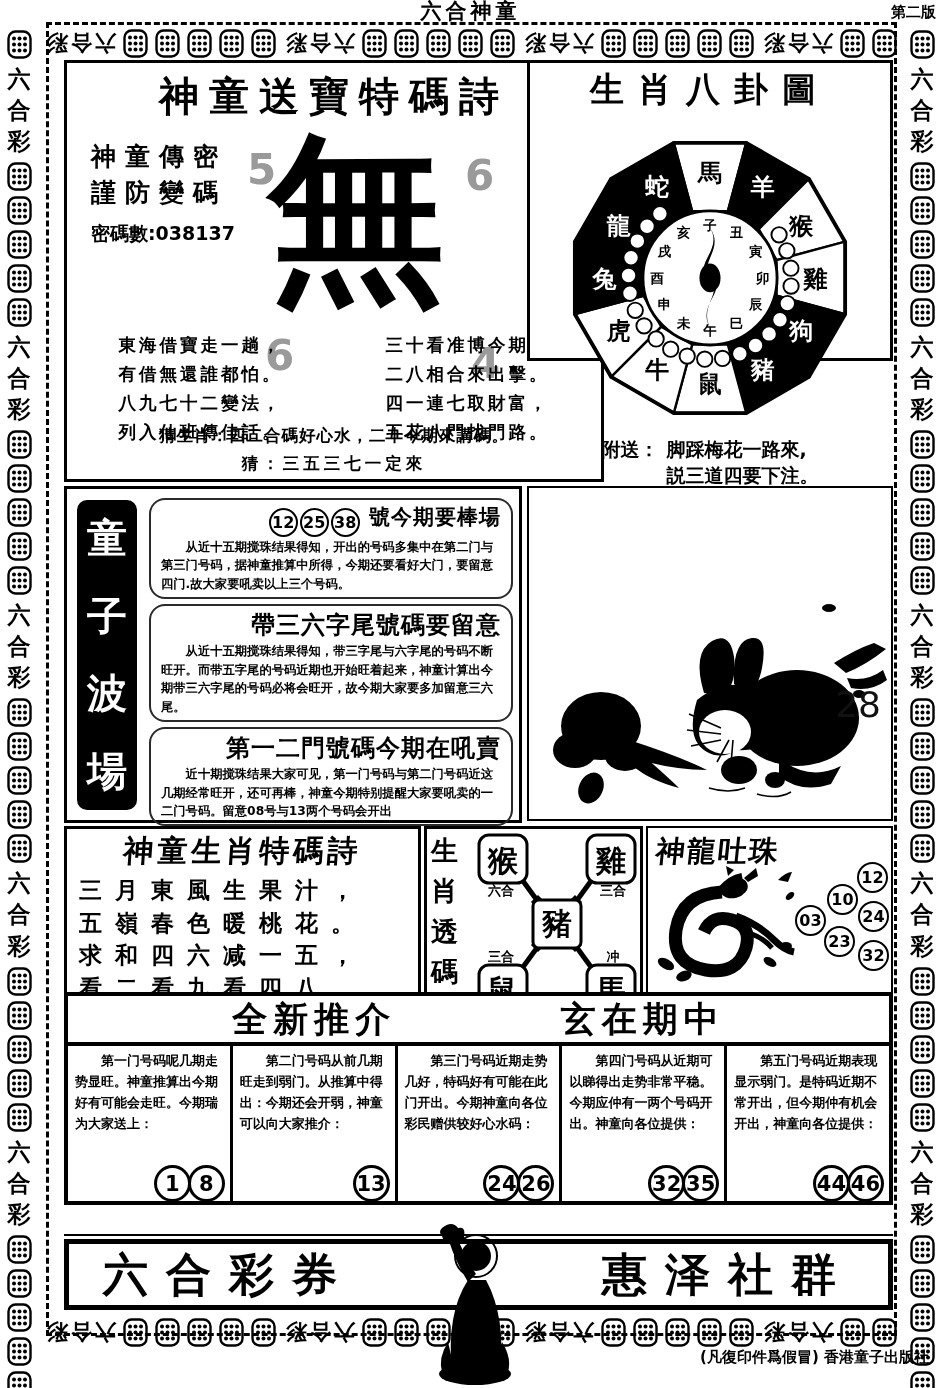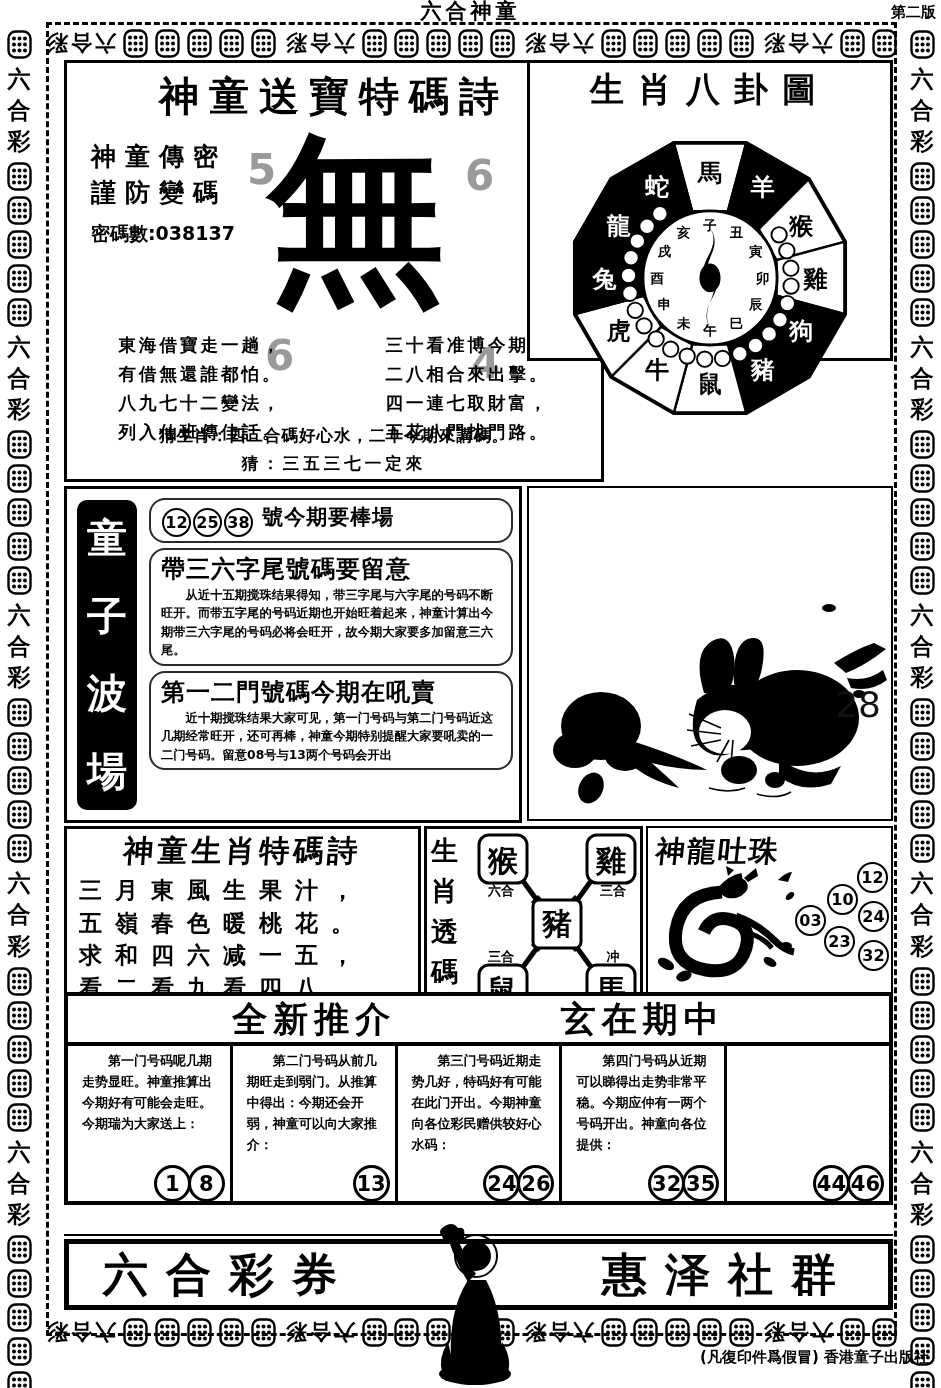--- a/index.html
+++ b/index.html
@@ -43,21 +43,21 @@
   #bagua .b-title{text-align:center;font-weight:900;font-size:34px;letter-spacing:14px;margin-top:4px;white-space:nowrap;}
   #bagua svg{display:block;margin:2px auto 0;}
   #bagua .caption{display:flex;justify-content:center;gap:8px;font-weight:900;font-size:19px;margin-top:0px;}
   #bagua .caption .cap-lines{line-height:1.35;}
   
   #wave{left:64px;top:486px;width:458px;height:337px;}
   #wave .sidebar{position:absolute;left:10px;top:11px;width:60px;height:310px;background:#000;border-radius:10px;
     display:flex;flex-direction:column;align-items:center;justify-content:space-around;color:#fff;font-weight:900;font-size:40px;}
   #wave .sections{position:absolute;left:82px;top:4px;right:6px;}
   .wsec{border:2px solid #2a2a2a;border-radius:16px;padding:3px 10px 4px;margin-top:5px;}
-  .wsec .w-title{text-align:left;font-weight:900;font-size:21px;letter-spacing:1px;white-space:nowrap;}
+  .wsec .w-title{text-align:right;font-weight:900;font-size:21px;letter-spacing:1px;white-space:nowrap;}
   .wsec .w-body{font-weight:bold;font-size:12.3px;line-height:1.5;text-indent:2em;margin-top:1px;}
   .circ{display:inline-flex;align-items:center;justify-content:center;width:25px;height:25px;border:2px solid #000;
     border-radius:50%;font-size:16px;font-weight:bold;letter-spacing:0;margin:0 1px;vertical-align:-4px;background:#fff;}
   
   #rabbit{left:527px;top:486px;width:366px;height:335px;border-width:2px;}
   #rabbit .num{position:absolute;right:10px;top:196px;font-size:36px;color:#111;}
   
   #zpoem{left:64px;top:826px;width:357px;height:191px;}
   #zpoem .z-title{text-align:center;font-family:"DejaVu Serif",serif;font-weight:900;font-size:30px;letter-spacing:4px;margin-top:2px;white-space:nowrap;transform:skewX(-4deg);}
   #zpoem .z-lines{padding:2px 12px 0;font-weight:900;font-size:23px;font-family:"DejaVu Serif",serif;}
@@ -71,21 +71,21 @@
   .dn{position:absolute;width:27px;height:27px;border:2px solid #000;border-radius:50%;display:flex;align-items:center;
     justify-content:center;font-size:16px;font-weight:bold;background:#fff;}
   #dn0{left:209px;top:34px;} #dn1{left:179px;top:56px;} #dn2{left:147px;top:77px;}
   #dn3{left:210px;top:73px;} #dn4{left:176px;top:98px;} #dn5{left:210px;top:112px;}
   #dragon .d-cap{position:absolute;bottom:3px;left:0;right:0;text-align:center;font-weight:900;font-size:14px;letter-spacing:3px;}
   
   #recommend{left:64px;top:992px;width:829px;height:213px;border-width:4px;}
   #recommend .r-head{height:46px;border-bottom:4px solid #000;display:flex;align-items:center;justify-content:space-evenly;}
   #recommend .r-head span{font-weight:900;font-size:35px;letter-spacing:6px;white-space:nowrap;}
   #recommend .cols{display:flex;height:159px;}
-  #recommend .col{flex:1;border-right:3px solid #000;position:relative;padding:4px 14px;box-sizing:border-box;}
+  #recommend .col{flex:1;border-right:3px solid #000;position:relative;padding:4px 7px;box-sizing:border-box;}
   #recommend .col:last-child{border-right:none;}
   #recommend .col .c-text{font-weight:bold;font-size:13px;line-height:1.62;text-indent:2em;}
   #recommend .c-nums{position:absolute;right:5px;bottom:3px;display:flex;}
   .bigcirc{width:31px;height:31px;border:3px solid #000;border-radius:50%;display:flex;align-items:center;justify-content:center;
     font-size:21px;font-weight:bold;background:#fff;margin-left:-3px;}
   
   #banner{left:64px;top:1239px;width:829px;height:71px;border-width:5px;display:flex;align-items:center;justify-content:space-between;padding:0 34px;box-sizing:border-box;}
   #banner span{font-weight:900;font-size:45px;letter-spacing:18px;white-space:nowrap;}
   #figure-svg{position:absolute;left:418px;top:1222px;z-index:6;}
   .topline{position:absolute;left:64px;top:1234px;width:829px;border-top:2px solid #000;}
@@ -1286,35 +1286,43 @@
       <text x="185.5" y="222.6" text-anchor="middle" font-size="14" font-weight="bold" fill="#000">巳</text>
       <text x="158.0" y="230.0" text-anchor="middle" font-size="14" font-weight="bold" fill="#000">午</text>
       <text x="130.5" y="222.6" text-anchor="middle" font-size="14" font-weight="bold" fill="#000">未</text>
       <text x="110.4" y="202.5" text-anchor="middle" font-size="14" font-weight="bold" fill="#000">申</text>
       <text x="103.0" y="175.0" text-anchor="middle" font-size="14" font-weight="bold" fill="#000">酉</text>
       <text x="110.4" y="147.5" text-anchor="middle" font-size="14" font-weight="bold" fill="#000">戌</text>
       <text x="130.5" y="127.4" text-anchor="middle" font-size="14" font-weight="bold" fill="#000">亥</text>
       <path d="M158 118 C174 140 144 156 160 170 C176 184 144 198 158 222 C146 198 174 184 156 170 C140 156 172 140 158 118 Z" fill="#000"></path>
       <ellipse cx="158" cy="170" rx="11" ry="15" fill="#000"></ellipse>
     </svg>
+  <div class="caption">
+    <div>附送：</div>
+    <div class="cap-lines">
+      <div>脚踩梅花一路來,</div>
+      <div>説三道四要下注。</div>
+    </div>
+  </div>
 </div>
 
 <div class="box" id="wave">
   <div class="sidebar">
     <span>童</span>
     <span>子</span>
     <span>波</span>
     <span>場</span>
   </div>
   <div class="sections">
     <div class="wsec">
       <div class="w-title">
         <span class="circ">12</span><span class="circ">25</span><span class="circ">38</span>
         <span>號今期要棒場</span>
       </div>
+      <div class="w-body">从近十五期搅珠结果得知，开出的号码多集中在第二门与第三门号码，据神童推算中所得，今期还要看好大门，要留意四门.故大家要吼卖以上三个号码。</div>
     </div>
     <div class="wsec">
       <div class="w-title" style="font-size:24px;">帶三六字尾號碼要留意</div>
       <div class="w-body">从近十五期搅珠结果得知，带三字尾与六字尾的号码不断旺开。而带五字尾的号码近期也开始旺着起来，神童计算出今期带三六字尾的号码必将会旺开，故今期大家要多加留意三六尾。</div>
     </div>
     <div class="wsec">
       <div class="w-title" style="font-size:24px;">第一二門號碼今期在吼賣</div>
       <div class="w-body">近十期搅珠结果大家可见，第一门号码与第二门号码近这几期经常旺开，还可再棒，神童今期特别提醒大家要吼卖的一二门号码。留意08号与13两个号码会开出</div>
     </div>
   </div>
@@ -1466,20 +1474,21 @@
         </div>
     </div>
     <div class="col">
       <div class="c-text">第四门号码从近期可以睇得出走势非常平稳。今期应仲有一两个号码开出。神童向各位提供：</div>
       <div class="c-nums">
           <span class="bigcirc">32</span>
           <span class="bigcirc">35</span>
         </div>
     </div>
     <div class="col">
+      <div class="c-text">第五门号码近期表现显示弱门。是特码近期不常开出，但今期仲有机会开出，神童向各位提供：</div>
       <div class="c-nums">
           <span class="bigcirc">44</span>
           <span class="bigcirc">46</span>
         </div>
     </div>
   </div>
 </div>
 
 <div class="topline"></div>
 <div class="box" id="banner">

